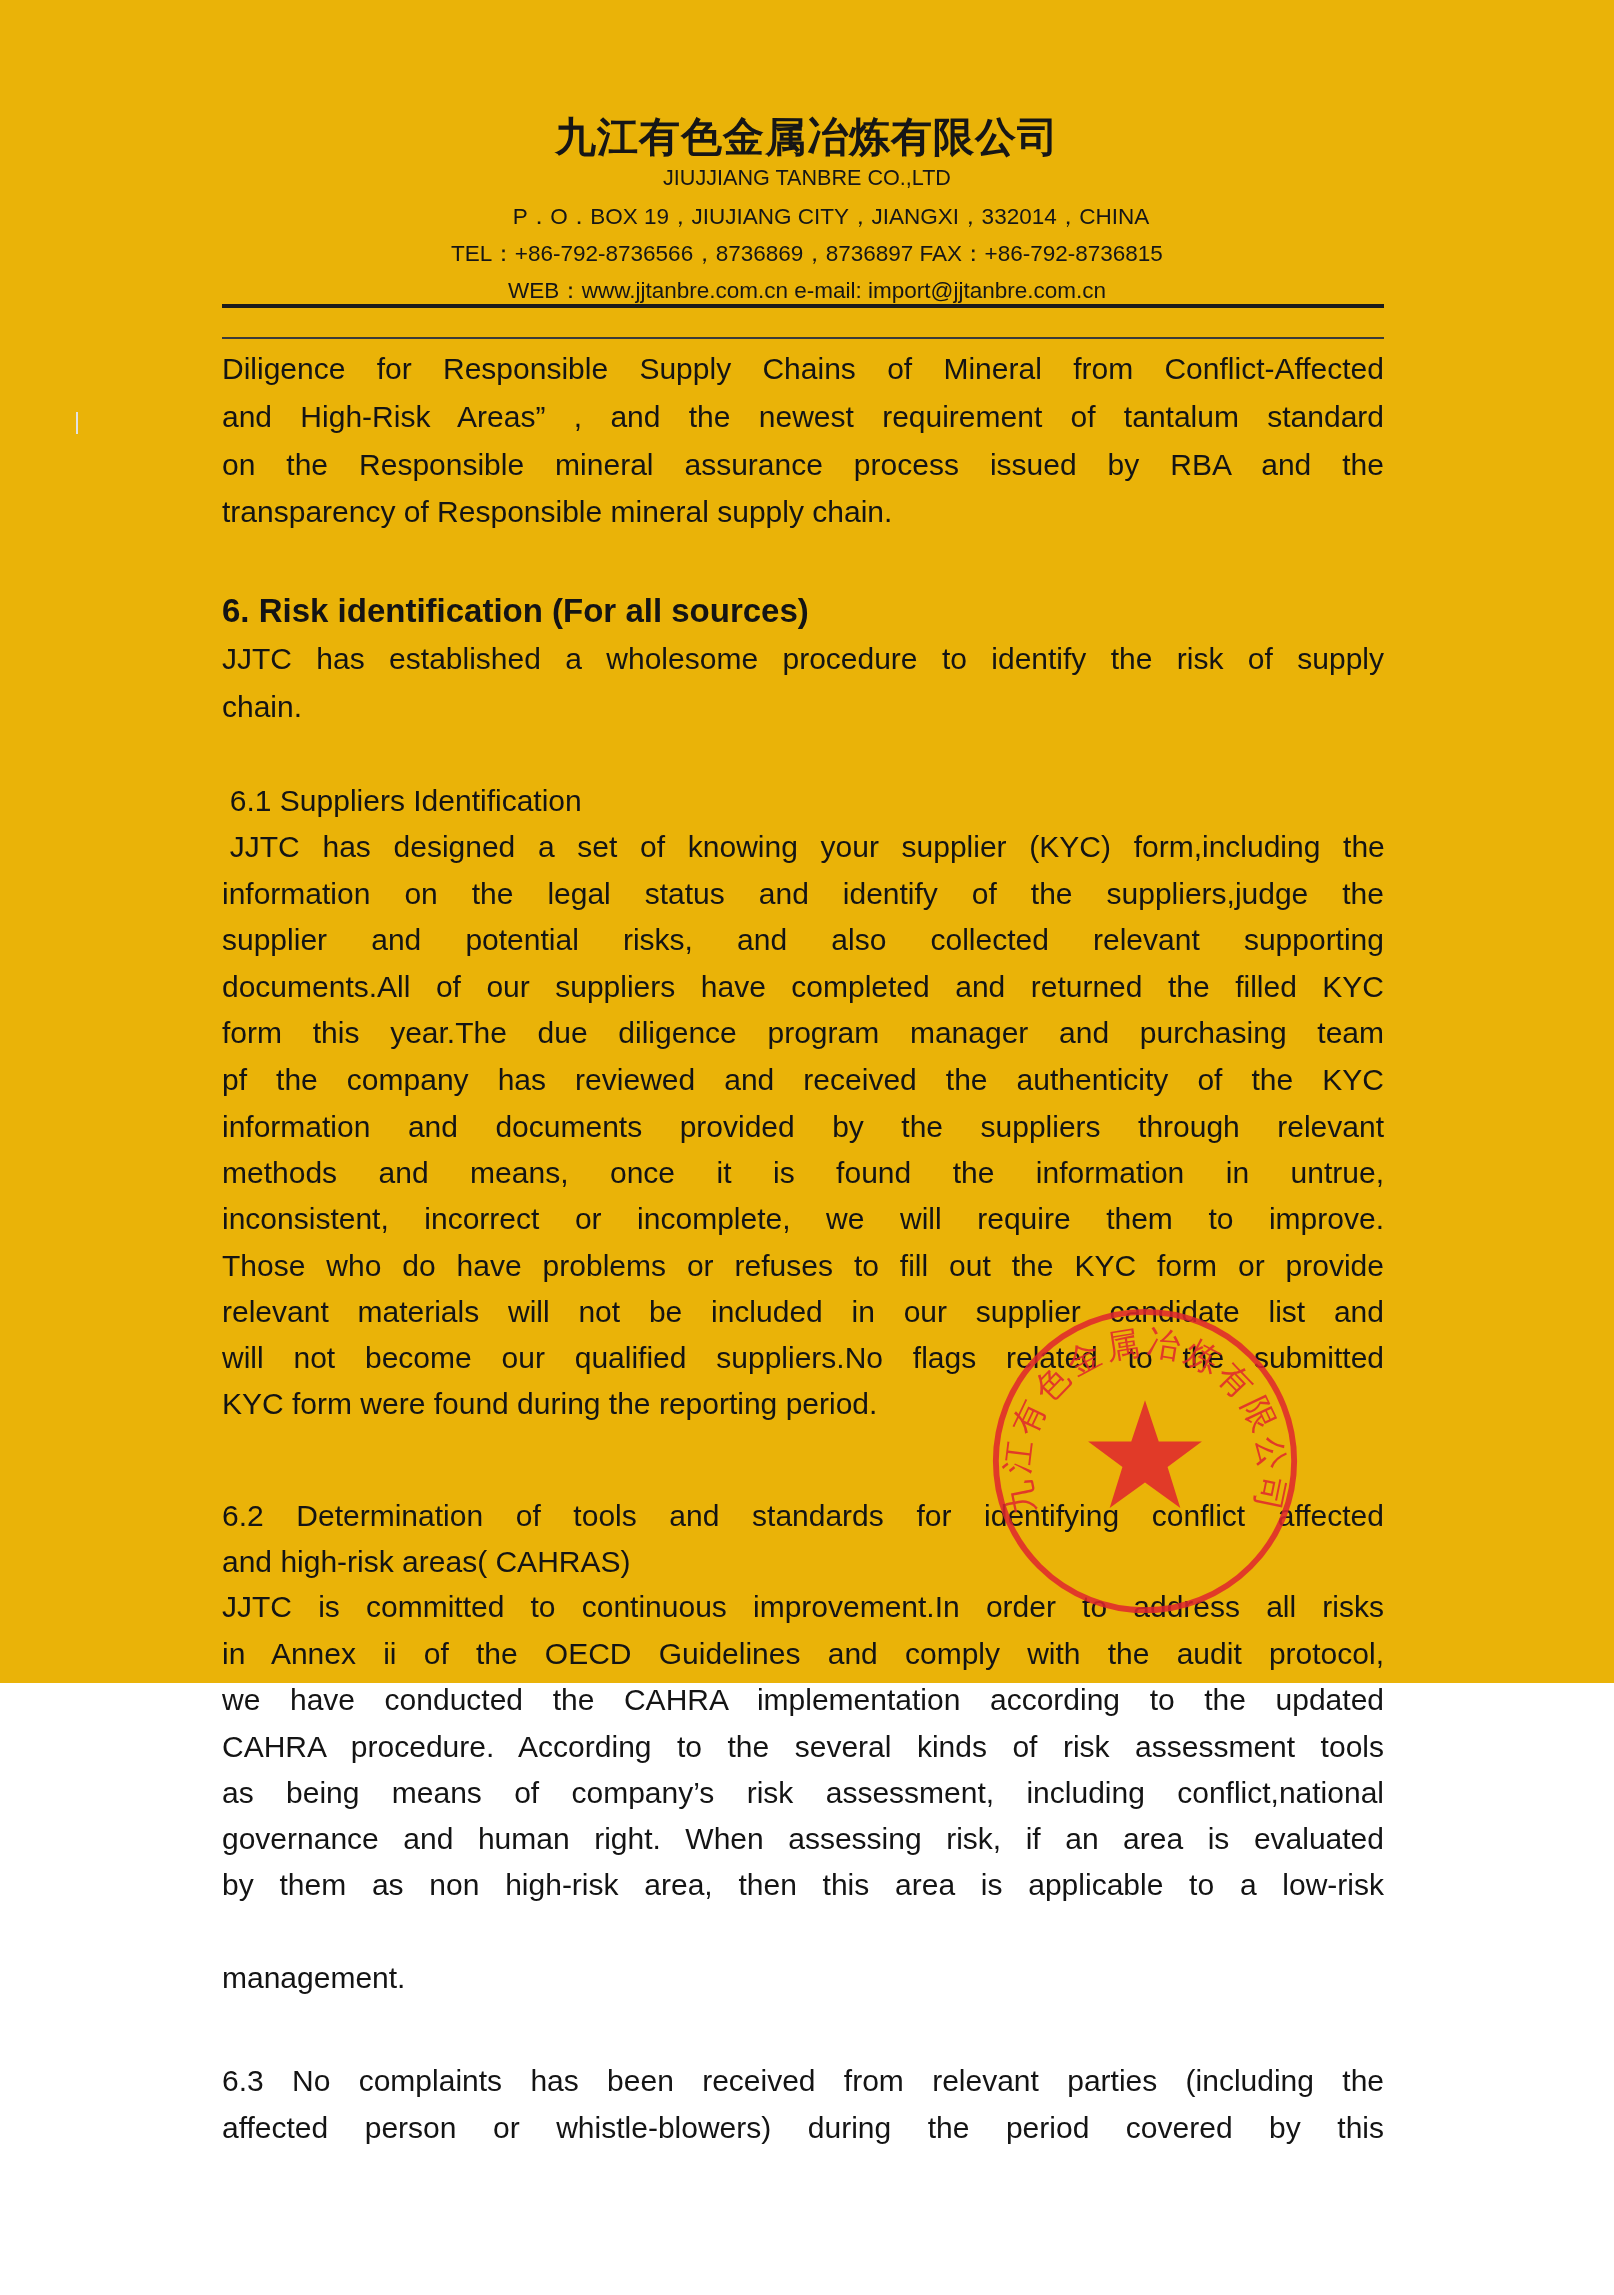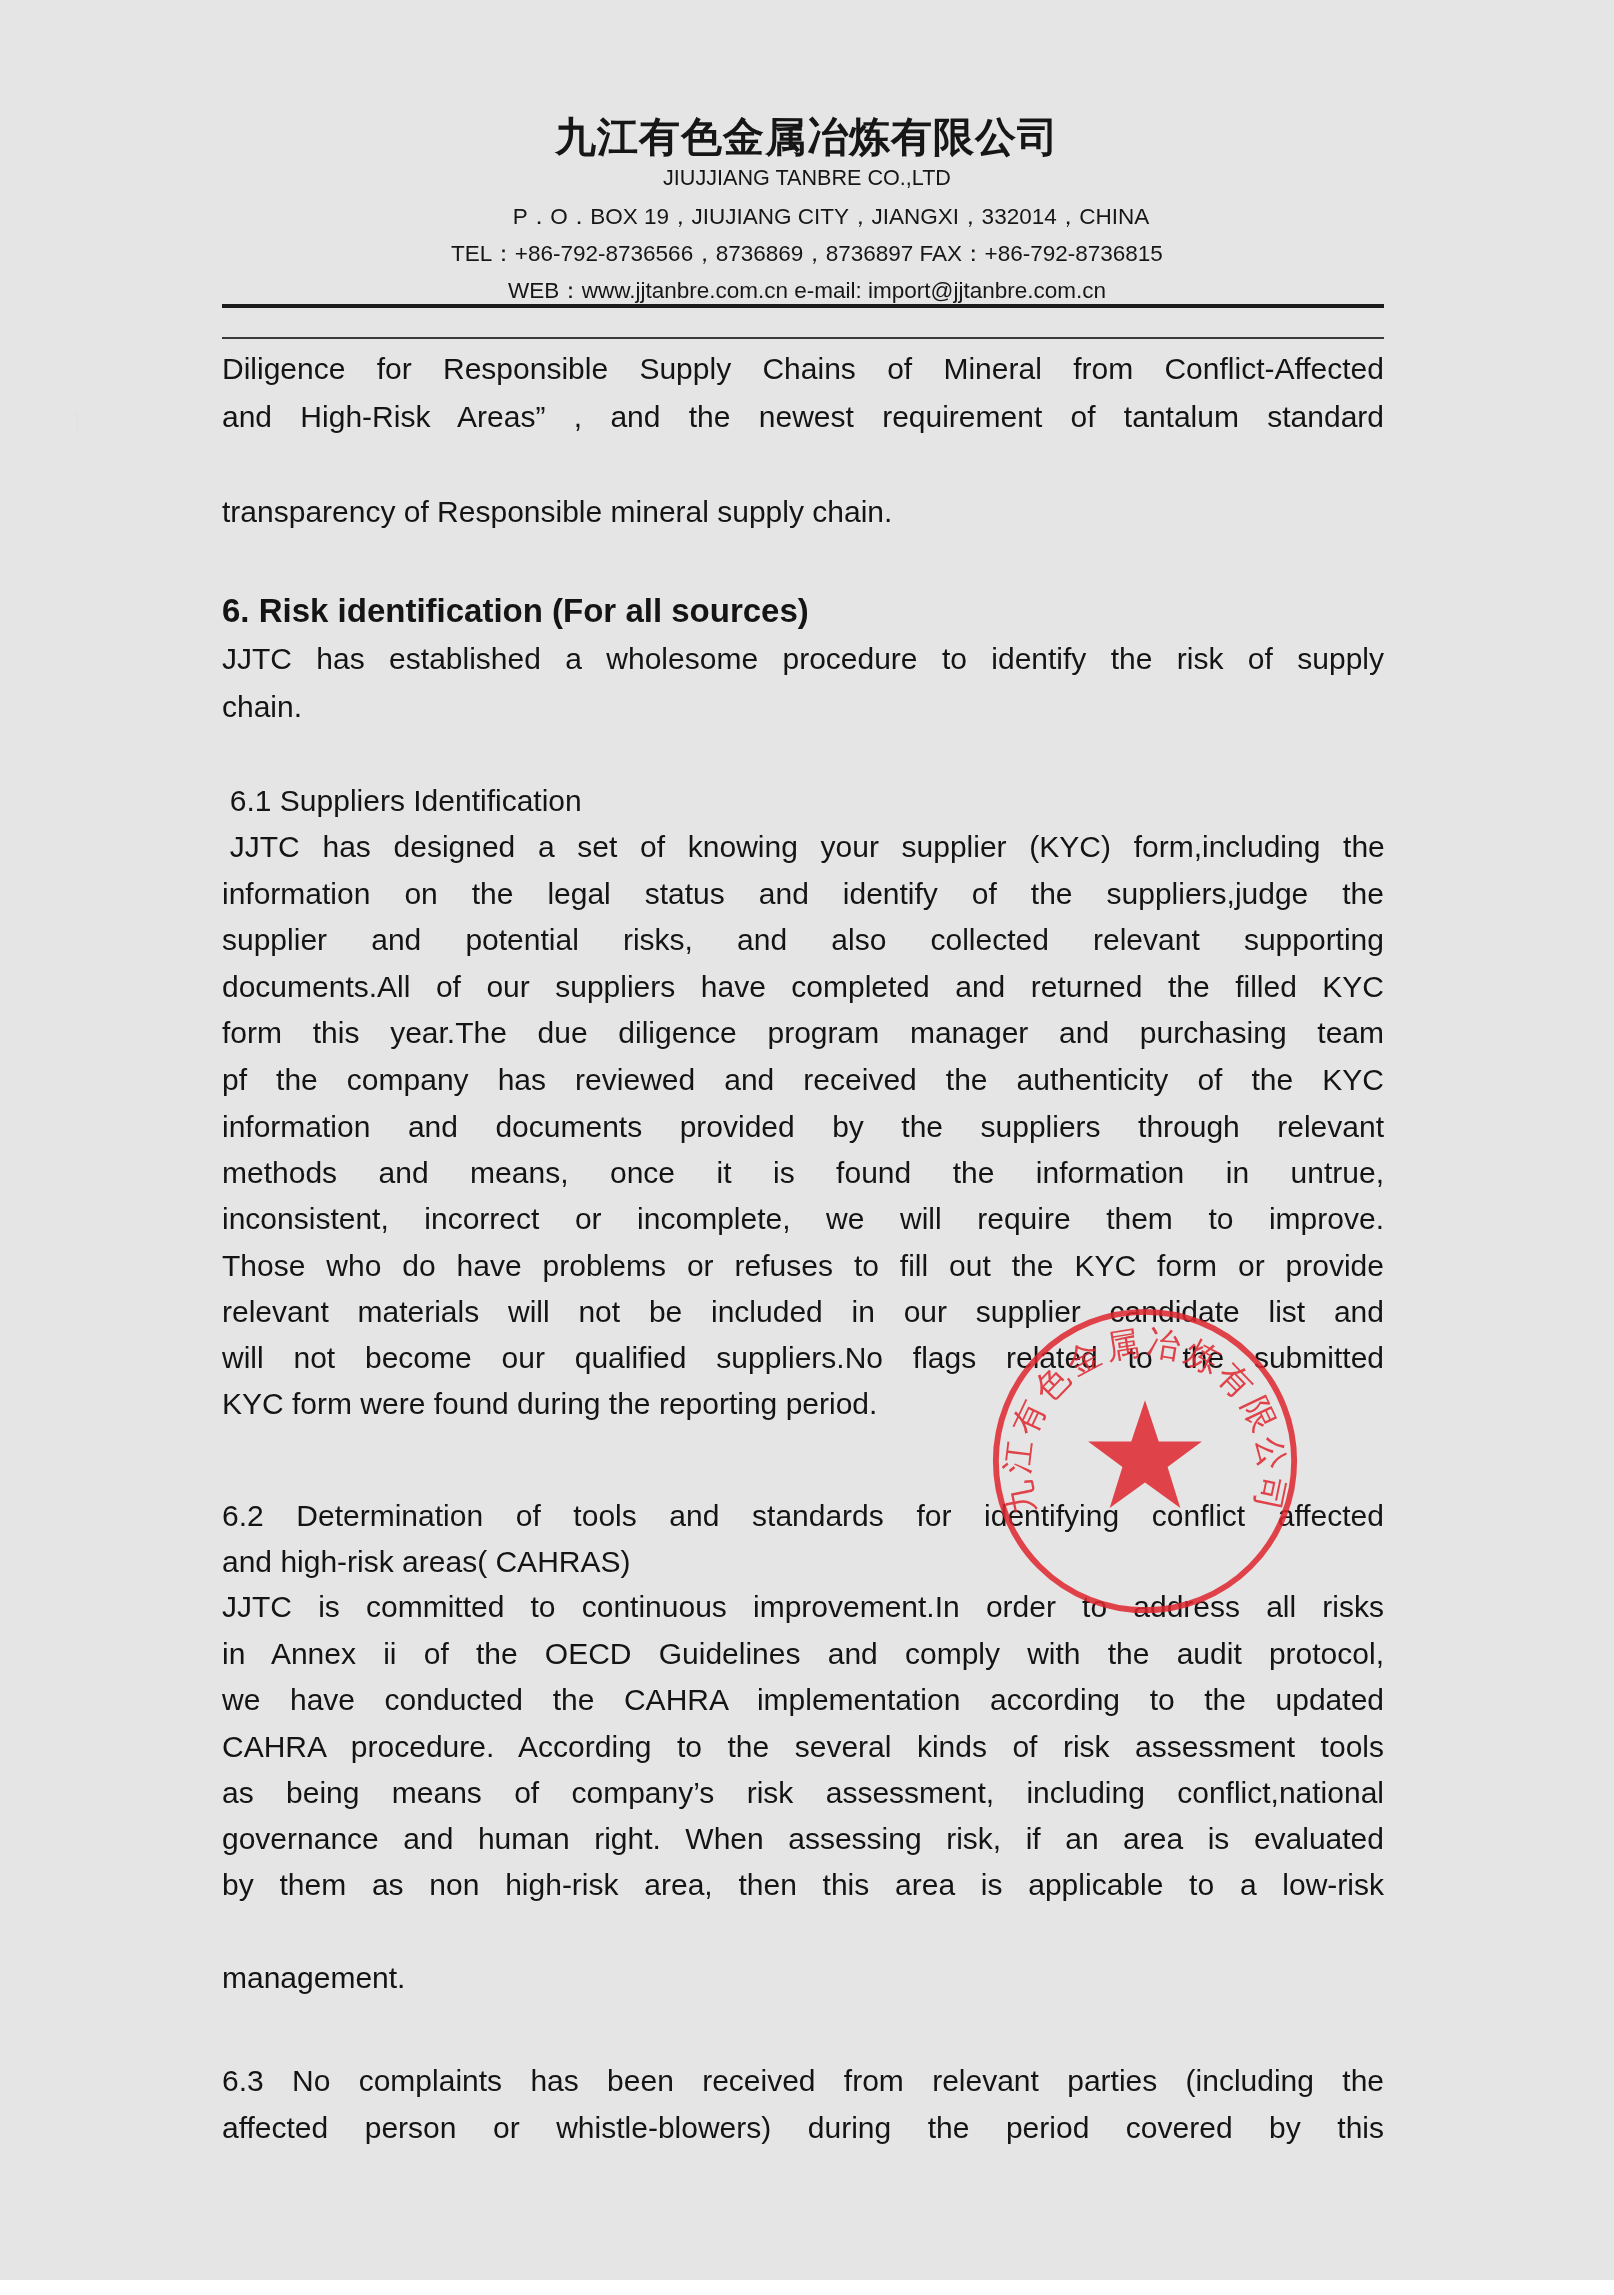--- a/index.html
+++ b/index.html
@@ -1,17 +1,17 @@
 <!DOCTYPE html>
 <html><head>
 <meta charset="utf-8">
 <style>
   html, body { margin: 0; padding: 0; background: #ffffff; }
   body { width: 1614px; height: 2296px; position: relative; overflow: hidden; }
-  .page { position: absolute; left: 0; top: 0; width: 1614px; height: 2280px; background: #e5e5e5; }
+  .page { position: absolute; left: 0; top: 0; width: 1614px; height: 1683px; background: #eab308; }
   .hdr { position: absolute; left: 0; width: 1614px; text-align: center; color: #161616; font-family: "Liberation Sans", "DejaVu Sans", sans-serif; white-space: nowrap; }
   .hdr-cn { top: 110px; font-size: 41px; font-weight: bold; letter-spacing: 1px; font-family: "DejaVu Sans", sans-serif; }
   .hdr-en { top: 165px; font-size: 21.6px; }
   .hdr-addr { top: 201px; font-size: 22.5px; margin-left: 24px; }
   .hdr-tel { top: 238px; font-size: 22.5px; }
   .hdr-web { top: 275px; font-size: 22.5px; }
   .rule-thick { position: absolute; left: 222px; width: 1162px; top: 304px; height: 3.9px; background: #1b1b1b; }
   .rule-thin { position: absolute; left: 222px; width: 1162px; top: 337px; height: 2px; background: #3a3a3a; }
   .body { position: absolute; left: 222px; width: 1162px; color: #141414; font-family: "Liberation Sans", "DejaVu Sans", sans-serif; }
   .line { position: absolute; left: 0; width: 1162px; font-size: 30px; line-height: 39px; white-space: nowrap; text-align: justify; text-align-last: justify; }
@@ -34,20 +34,21 @@
   <div class="hdr hdr-addr">P．O．BOX 19，JIUJIANG CITY，JIANGXI，332014，CHINA</div>
   <div class="hdr hdr-tel">TEL：+86-792-8736566，8736869，8736897 FAX：+86-792-8736815</div>
   <div class="hdr hdr-web">WEB：www.jjtanbre.com.cn  e-mail: import@jjtanbre.com.cn</div>
   <div class="rule-thick"></div>
   <div class="rule-thin"></div>
 
   <div class="body" style="top:0;height:2296px;">
 
     <div class="line" style="top:349px">Diligence for Responsible Supply Chains of Mineral from Conflict-Affected</div>
     <div class="line" style="top:397px">and High-Risk Areas” , and the newest requirement of tantalum standard</div>
+    <div class="line" style="top:445px">on the Responsible mineral assurance process issued by RBA and the</div>
     <div class="line last" style="top:492px">transparency of Responsible mineral supply chain.</div>
 
     <div class="h6" style="top:590px">6. Risk identification (For all sources)</div>
     <div class="line" style="top:639px">JJTC has established a wholesome procedure to identify the risk of supply</div>
     <div class="line last" style="top:687px">chain.</div>
 
     <div class="sub" style="top:781px">6.1 Suppliers Identification</div>
     <div class="line ind" style="top:827px">JJTC has designed a set of knowing your supplier (KYC) form,including the</div>
     <div class="line" style="top:874px">information on the legal status and identify of the suppliers,judge the</div>
     <div class="line" style="top:920px">supplier and potential risks, and also collected relevant supporting</div>

